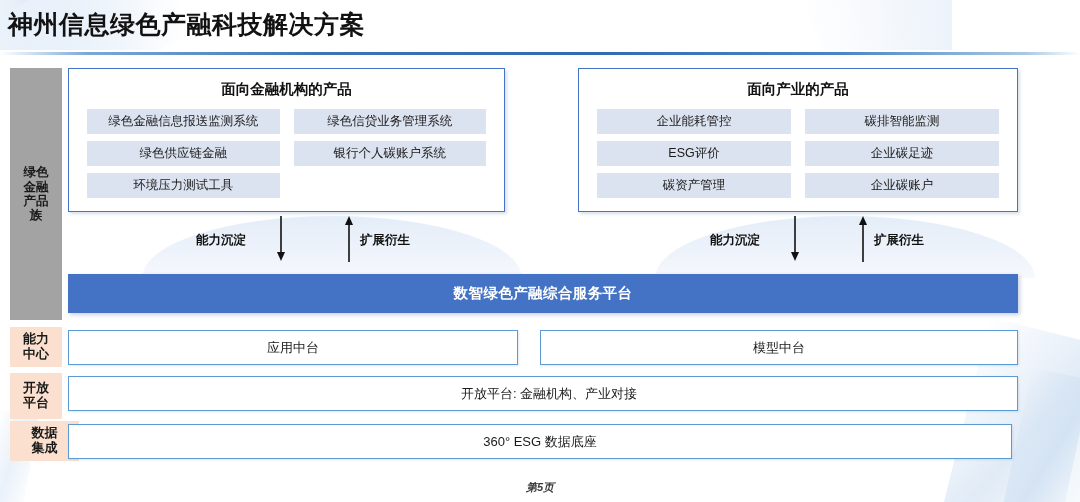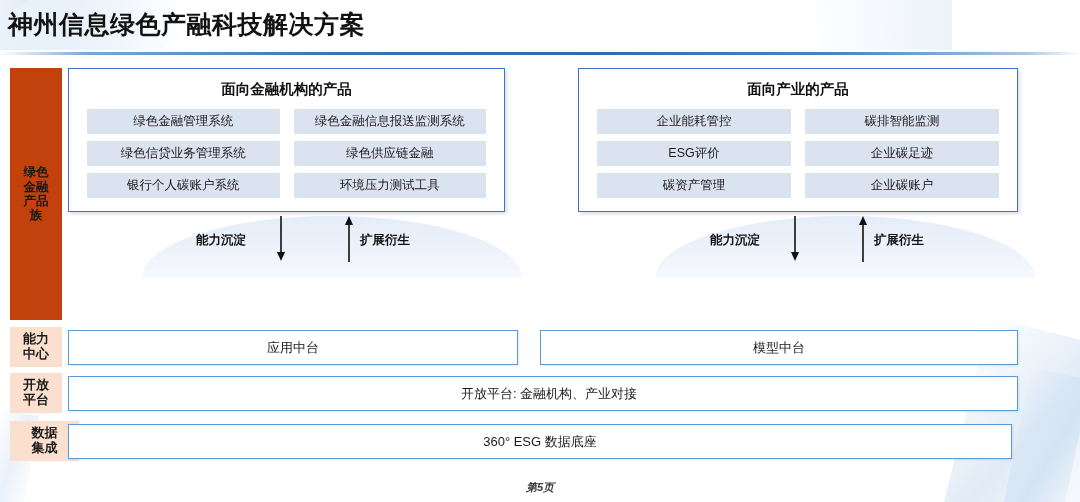--- a/index.html
+++ b/index.html
@@ -91,25 +91,25 @@
   }
 
   
   .side-label {
     position: absolute;
     display: flex; align-items: center; justify-content: center;
     text-align: center;
     font-weight: bold; color: #1a1a1a;
     line-height: 1.15;
   }
-  .side-label.blue { background: #c2410c; }
+  .side-label.blue { background: #a3a3a3; }
   .side-label.peach { background: #fbe0cf; }
   #side-green { left: 10px; top: 68px; width: 52px; height: 252px; font-size: 12.5px; }
   #side-ability { left: 10px; top: 327px; width: 52px; height: 40px; font-size: 13px; }
-  #side-open   { left: 10px; top: 373px; width: 52px; height: 40px; font-size: 13px; }
+  #side-open   { left: 10px; top: 373px; width: 52px; height: 46px; font-size: 13px; }
   #side-data   { left: 10px; top: 421px; width: 69px; height: 40px; font-size: 13px; }
 
   
   .panel {
     position: absolute;
     border: 1.5px solid #4472c4;
     background: #ffffff;
     box-shadow: 2px 2px 3px rgba(80,110,160,.22);
   }
   #panel-left  { left: 68px;  top: 68px; width: 437px; height: 144px; }
@@ -205,21 +205,20 @@
   <div class="side-label peach" id="side-open">
       <span>开放<br>平台</span>
     </div>
   <div class="side-label peach" id="side-data">
       <span>数据<br>集成</span>
     </div>
 
   <div class="panel" id="panel-left">
     <div class="panel-title">面向金融机构的产品</div>
     <div class="panel-grid">
-      <div class="prod-item">绿色金融管理系统</div>
       <div class="prod-item">绿色金融信息报送监测系统</div>
       <div class="prod-item">绿色信贷业务管理系统</div>
       <div class="prod-item">绿色供应链金融</div>
       <div class="prod-item">银行个人碳账户系统</div>
       <div class="prod-item">环境压力测试工具</div>
     </div>
   </div>
 
   <div class="panel" id="panel-right">
     <div class="panel-title">面向产业的产品</div>
@@ -258,20 +257,23 @@
     </svg>
   </div>
   <div class="arrow" style="left:857px; top:216px;">
     <svg width="12" height="46" viewBox="0 0 12 46" aria-hidden="true">
       <line x1="6" y1="8" x2="6" y2="46" stroke="#111" stroke-width="1.6"></line>
       <polygon points="6,0 2,9 10,9" fill="#111"></polygon>
     </svg>
   </div>
   <div class="arrow-label" style="left:874px; top:232px;">扩展衍生</div>
 
+  <div id="platform-bar">
+    <span class="txt">数智绿色产融综合服务平台</span>
+  </div>
 
   <div class="mid-box" id="box-app">
       <span>应用中台</span>
     </div>
   <div class="mid-box" id="box-model">
       <span>模型中台</span>
     </div>
   <div class="mid-box" id="box-open">
       <span>开放平台: 金融机构、产业对接</span>
     </div>

